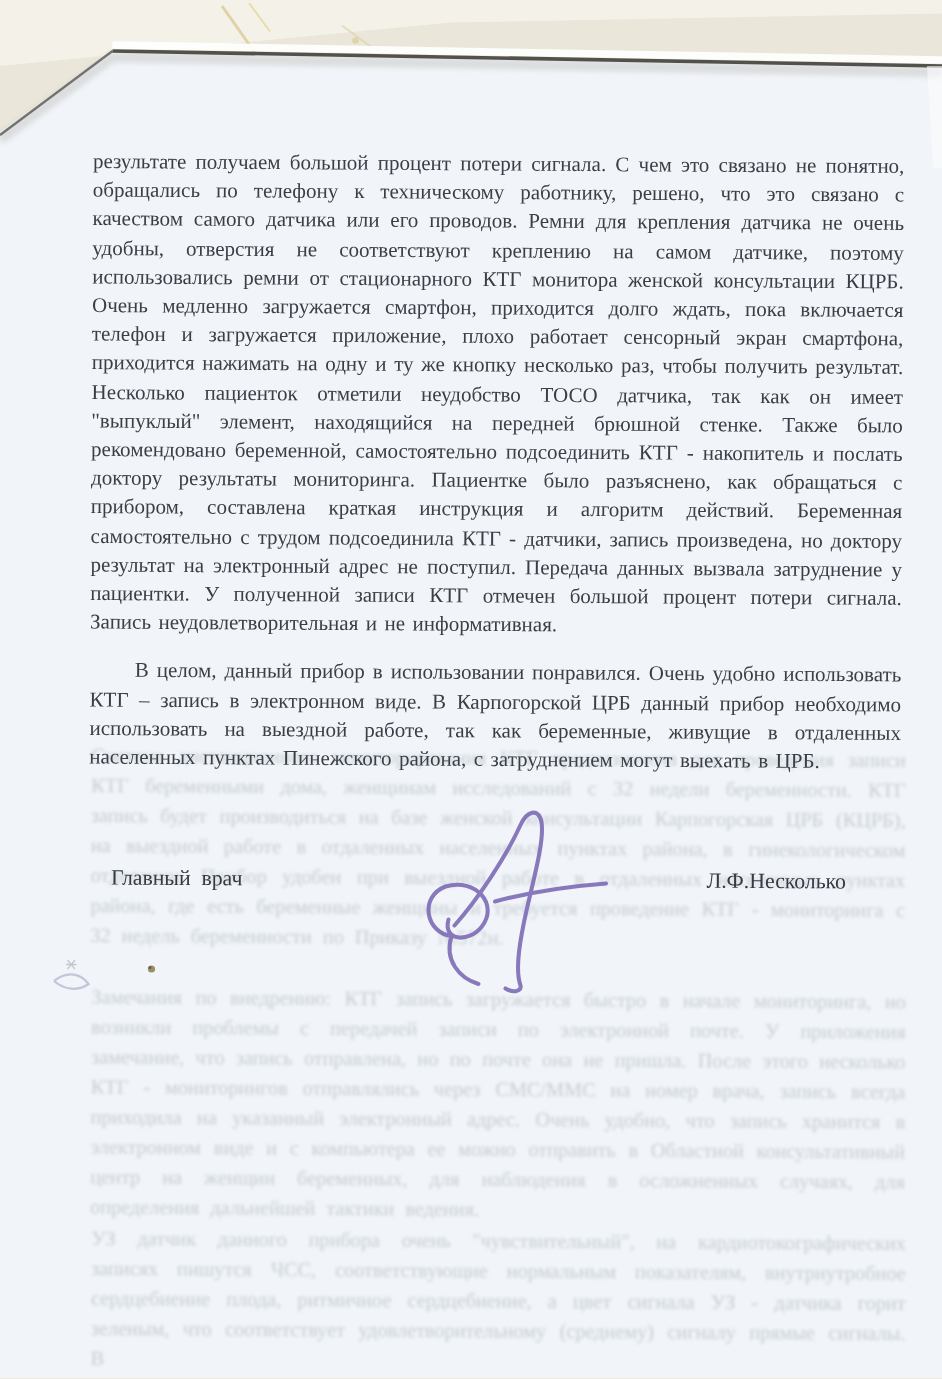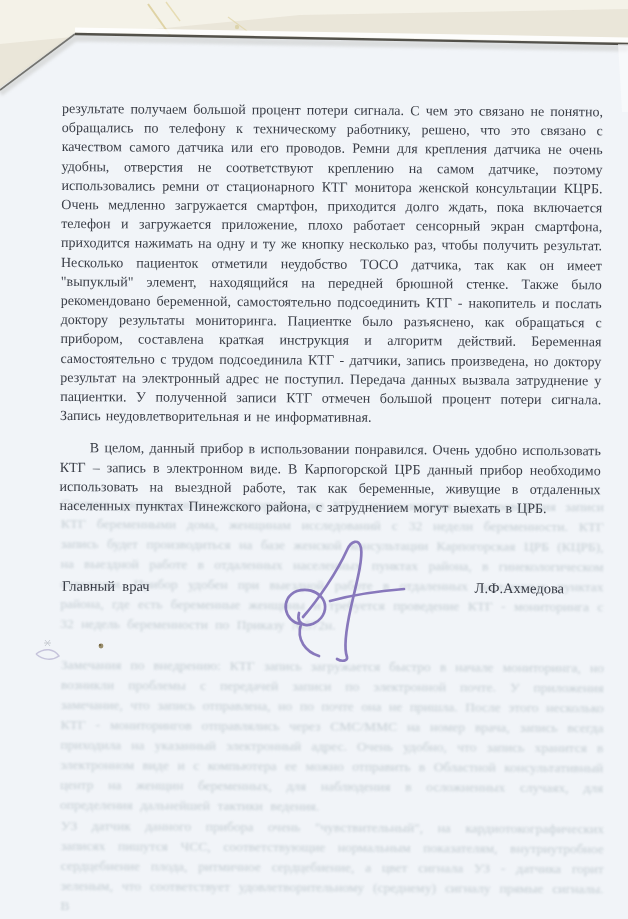--- a/index.html
+++ b/index.html
@@ -26,21 +26,21 @@
   p.doc{
     font-size:14px;line-height:19.2px;text-align:justify;margin:0;
     word-spacing:1.5px;
   }
   p.doc.indent{margin-top:13px;text-indent:30px;}
   .sig-row{
     position:absolute;left:62px;top:579px;width:502px;z-index:2;
     display:flex;justify-content:space-between;align-items:baseline;
     font-size:14.5px;color:#353943;transform:rotate(.3deg);
   }
-  .sig-row .label{white-space:pre;}
+  .sig-row .label{white-space:pre;margin-left:12px;}
 </style>
 </head>
 <body>
 
 <svg class="bg-svg" width="628" height="919" viewBox="0 0 628 919">
   <defs>
     <filter id="soft">
         <feGaussianBlur stdDeviation="1.8"></feGaussianBlur>
       </filter>
   </defs>
@@ -70,21 +70,21 @@
 <div class="ghost" id="ghost-b">Замечания по внедрению:    КТГ запись загружается быстро в начале мониторинга, но возникли проблемы с передачей записи по электронной почте. У приложения замечание, что запись отправлена, но по почте она не пришла. После этого несколько КТГ - мониторингов отправлялись через СМС/ММС на номер врача, запись всегда приходила на указанный электронный адрес. Очень удобно, что запись хранится в электронном виде и с компьютера ее можно отправить в Областной консультативный центр на женщин беременных, для наблюдения в осложненных случаях, для определения дальнейшей тактики ведения.</div>
 <div class="ghost" id="ghost-c">УЗ датчик данного прибора очень "чувствительный", на кардиотокографических записях пишутся ЧСС, соответствующие нормальным показателям, внутриутробное сердцебиение плода, ритмичное сердцебиение, а цвет сигнала УЗ - датчика горит зеленым, что соответствует  удовлетворительному (среднему) сигналу   прямые сигналы. В</div>
 
 <div class="content">
   <p class="doc">результате получаем большой процент потери сигнала. С чем это связано не понятно, обращались по телефону к техническому работнику, решено, что это связано с качеством самого датчика или его проводов. Ремни для крепления датчика не очень удобны, отверстия не соответствуют креплению на самом датчике, поэтому использовались ремни от стационарного КТГ монитора  женской консультации  КЦРБ. Очень медленно загружается смартфон, приходится долго ждать, пока включается телефон и загружается приложение, плохо работает сенсорный экран смартфона, приходится нажимать на одну и ту же кнопку несколько раз, чтобы получить результат. Несколько пациенток отметили неудобство ТОСО датчика, так как он имеет "выпуклый" элемент, находящийся на передней брюшной стенке. Также было рекомендовано беременной, самостоятельно подсоединить КТГ - накопитель и послать доктору результаты мониторинга. Пациентке было разъяснено, как обращаться с прибором, составлена краткая инструкция  и алгоритм действий. Беременная самостоятельно с трудом подсоединила КТГ - датчики, запись произведена, но доктору результат на электронный адрес не поступил. Передача данных вызвала затруднение у пациентки. У полученной записи КТГ отмечен большой процент потери сигнала. Запись неудовлетворительная и не информативная.</p>
   <p class="doc indent">В целом, данный прибор в использовании понравился. Очень удобно использовать КТГ – запись в электронном виде. В Карпогорской ЦРБ данный прибор необходимо использовать на выездной работе, так как беременные, живущие в отдаленных населенных пунктах Пинежского района, с затруднением могут выехать в ЦРБ.</p>
 </div>
 
 <div class="sig-row">
   <span class="label">Главный  врач</span>
-  <span class="name">Л.Ф.Ахмедова</span>
+  <span class="name">Л.Ф.Несколько</span>
 </div>
 
 <svg class="overlay-svg" width="628" height="919" viewBox="0 0 628 919">
   <g fill="none" stroke="#7a68b4" stroke-width="2.7" stroke-linecap="round" opacity="0.88">
     <path d="M319,656 C306,652 296,640 301,624 C284,622 279,598 297,591
              C317,585 333,603 321,618 C312,629 295,627 299,613"></path>
     <path d="M303,617 C318,600 337,572 347,550 C351,541 359,538 361,548
              C363,560 356,585 351,607 C347,625 343,646 347,657 C348,661 342,662 337,659"></path>
     <path d="M330,601 C352,595 378,591 404,589"></path>
   </g>

